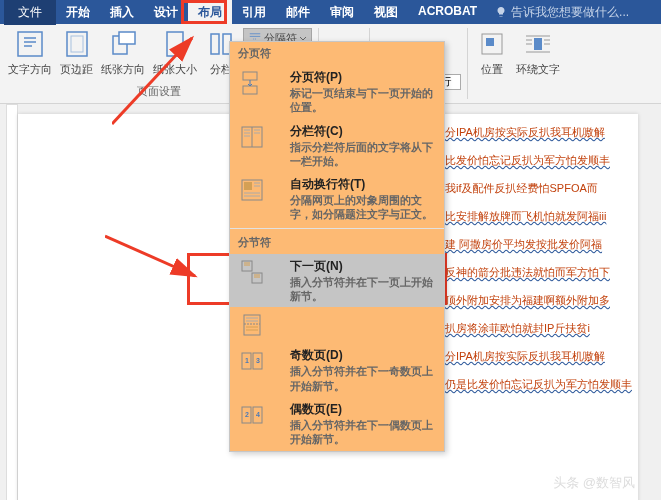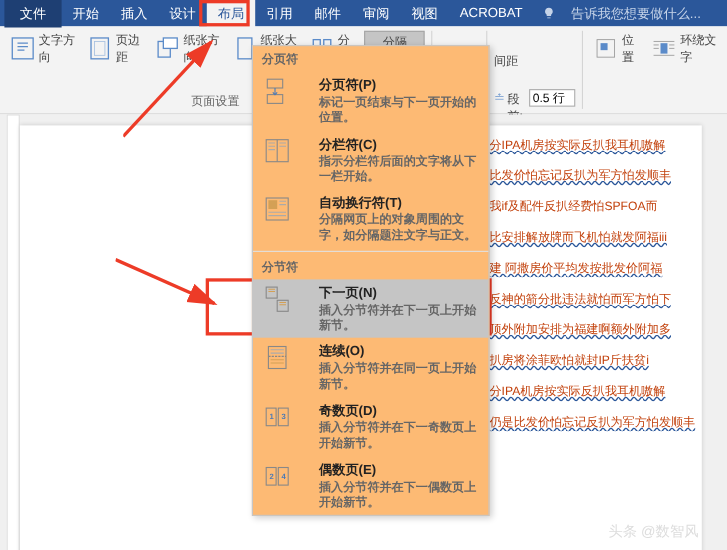--- a/index.html
+++ b/index.html
@@ -1,29 +1,29 @@
 <!DOCTYPE html>
 <html><head>
 <meta charset="utf-8">
 <style>
 *{margin:0;padding:0;box-sizing:border-box;font-family:"Microsoft YaHei","Segoe UI",sans-serif;}
 body{width:661px;height:500px;background:#fff;overflow:hidden;position:relative;font-size:12px;}
 .titlebar{height:24px;background:#2b579a;display:flex;align-items:center;padding-left:4px;}
 .file-tab{background:#1e3f73;color:#fff;padding:4px 14px;font-size:12px;}
 .tabs{display:flex;color:#fff;}
-.tab{padding:4px 10px;cursor:pointer;}
+.tab{padding:4px 10px;cursor:pointer;font-weight:bold;}
 .tab.active{background:#f3f3f3;color:#2b579a;}
-.tell-me{color:#c5d3e8;padding:4px 8px;display:flex;align-items:center;gap:14px;}
+.tell-me{color:#c5d3e8;padding:4px 8px;display:flex;align-items:center;gap:4px;}
 .hl-box{position:absolute;border:3px solid #ed3b27;pointer-events:none;}
 .ribbon{height:80px;background:#f3f3f3;border-bottom:1px solid #d4d4d4;display:flex;}
 .rgroup{display:flex;flex-direction:column;align-items:center;padding:2px 6px;position:relative;}
 .rgroup-items{display:flex;gap:4px;flex:1;align-items:flex-start;}
 .rgroup-label{font-size:11px;color:#666;padding-bottom:2px;}
 .rsep{width:1px;background:#d4d4d4;margin:4px 0;}
-.big-btn{display:flex;flex-direction:row;align-items:center;gap:2px;padding:2px;cursor:pointer;font-size:11px;color:#444;}
+.big-btn{display:flex;flex-direction:column;align-items:center;gap:2px;padding:2px;cursor:pointer;font-size:11px;color:#444;}
 .big-btn svg{width:32px;height:32px;}
 .small-row{display:flex;flex-direction:column;gap:1px;font-size:11px;color:#444;padding-top:2px;}
 .split-btn{display:flex;align-items:center;gap:2px;padding:2px 4px;border:1px solid transparent;}
 .split-btn.open{background:#c5c5c5;border-color:#a5a5a5;}
 .spin-in{width:42px;height:16px;border:1px solid #ababab;background:#fff;font-size:11px;padding:0 2px;}
 .lbl{font-size:11px;color:#444;margin-top:18px;}
 .dd-menu{position:absolute;left:229px;top:41px;width:216px;background:#fdba74;border:1px solid #c6c6c6;box-shadow:2px 2px 6px rgba(0,0,0,.2);z-index:5;font-weight:bold;}
 .dd-head{font-size:11px;color:#666;padding:4px 8px;}
 .dd-item{display:flex;gap:24px;padding:4px 8px;cursor:pointer;}
 .dd-item.sel{background:#c5c5c5;}
@@ -246,24 +246,20 @@
   </div>
   <div class="dd-item">
     <div class="dd-ico">
         <svg width="26" height="26" viewBox="0 0 26 26">
           <rect x="5" y="3" width="16" height="20" fill="none" stroke="#888"></rect>
           <path d="M7 6h12M7 9h12" stroke="#aaa"></path>
           <path d="M7 15h12M7 18h12" stroke="#d4a055"></path>
           <line x1="5" y1="12" x2="21" y2="12" stroke="#888" stroke-dasharray="2 1"></line>
         </svg>
       </div>
-    <div class="dd-txt">
-        <div class="dd-title">连续(O)</div>
-        <div class="dd-desc">插入分节符并在同一页上开始新节。</div>
-      </div>
   </div>
   <div class="dd-item">
     <div class="dd-ico">
         <svg width="26" height="26" viewBox="0 0 26 26">
           <rect x="3" y="5" width="9" height="16" fill="none" stroke="#888"></rect>
           <rect x="14" y="5" width="9" height="16" fill="none" stroke="#888"></rect>
           <text x="6" y="15" font-size="7" fill="#4a7ab8">1</text>
           <text x="17" y="15" font-size="7" fill="#4a7ab8">3</text>
         </svg>
       </div>

